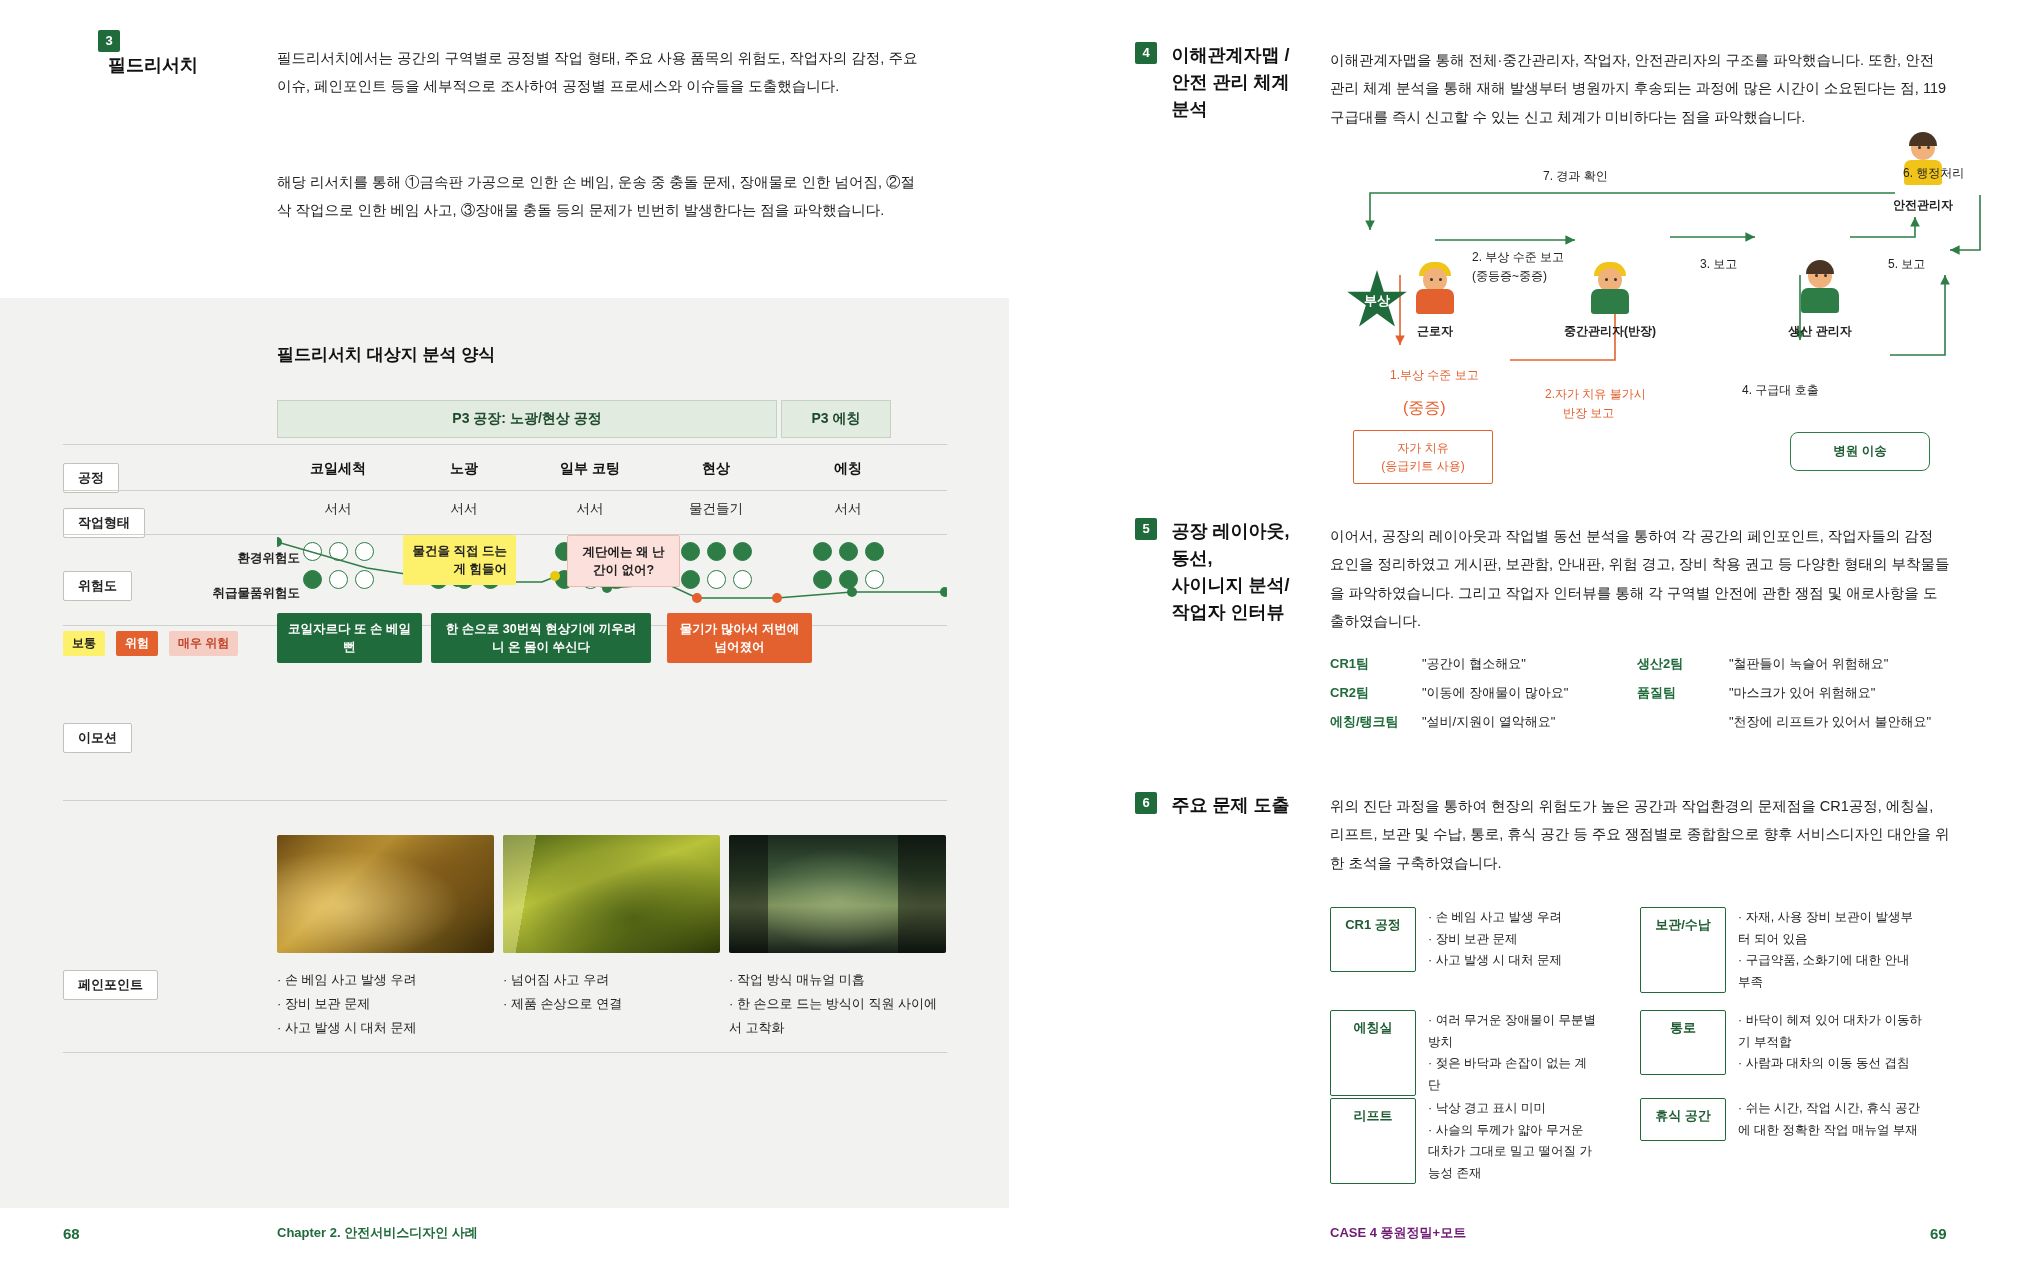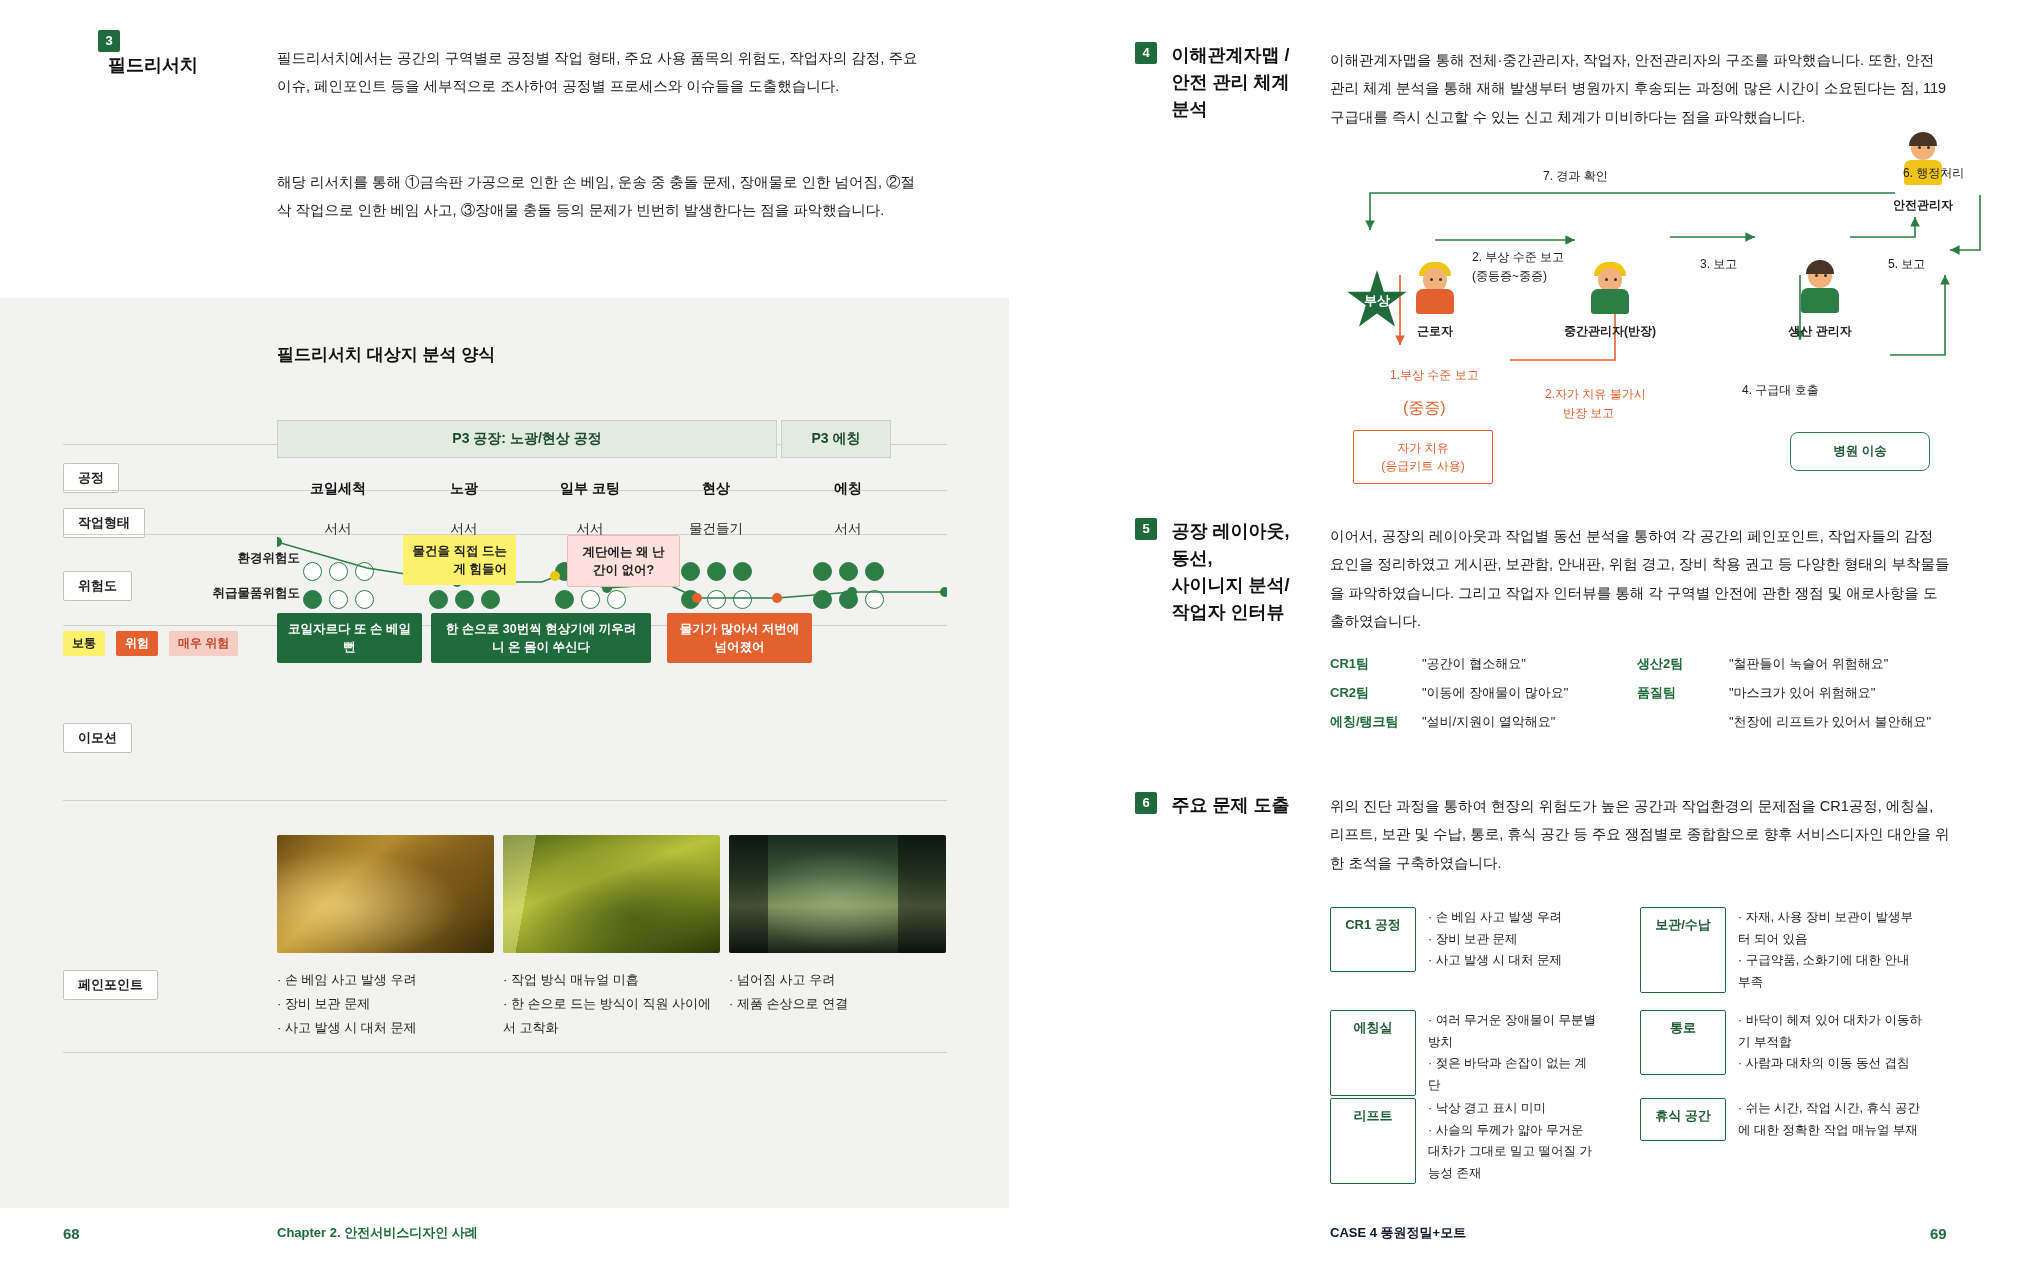--- a/index.html
+++ b/index.html
@@ -39,21 +39,21 @@
 
   
   .row-label {
     position:absolute; left:63px; font-size:13px; font-weight:bold; color:#222;
     border:1px solid #bfc3bd; background:#fff; padding:5px 14px; border-radius:2px;
   }
   .hline { position:absolute; left:63px; width:884px; height:1px; background:#cfd2cc; }
 
   .tbl { position:absolute; left:277px; top:400px; width:670px; }
   .grp-head {
-    display:flex; gap:4px;margin-top:20px;
+    display:flex; gap:4px;
   }
   .grp-cell {
     background:#e2ebe0; border:1px solid #c4d2c0; text-align:center; font-size:14px; font-weight:bold;
     color:#1d4a2c; padding:9px 0;
   }
   .col-head { display:flex; gap:4px; margin-top:13px; }
   .col-cell { text-align:center; font-size:14px; font-weight:bold; color:#111; padding:9px 0; }
   .row-vals { display:flex; gap:4px; margin-top:6px; }
   .val-cell { text-align:center; font-size:13.5px; color:#222; padding:7px 0; }
 
@@ -275,26 +275,26 @@
     <div class="photo ph3"></div>
   </div>
 
   <div class="pp-texts">
     <div class="pp-col">
       <div>· 손 베임 사고 발생 우려</div>
       <div>· 장비 보관 문제</div>
       <div>· 사고 발생 시 대처 문제</div>
     </div>
     <div class="pp-col">
+      <div>· 넘어짐 사고 우려</div>
+      <div>· 제품 손상으로 연결</div>
+    </div>
+    <div class="pp-col">
       <div>· 작업 방식 매뉴얼 미흡</div>
       <div>· 한 손으로 드는 방식이 직원 사이에서 고착화</div>
-    </div>
-    <div class="pp-col">
-      <div>· 넘어짐 사고 우려</div>
-      <div>· 제품 손상으로 연결</div>
     </div>
   </div>
 
   <div class="foot pgnum" style="left:63px;">68</div>
   <div class="foot" style="left:277px;color:#1f6b3b;font-weight:bold;">Chapter 2. 안전서비스디자인 사례</div>
 </div>
 
 <div class="divider"></div>
 
 <div class="page page-right">
@@ -471,14 +471,14 @@
     </div>
   </div>
   <div style="position:absolute;left:1640px;top:1098px;display:flex;gap:12px;">
     <div class="pbox-label">휴식 공간</div>
     <div class="pbox-text" style="width:185px;">
       <div>· 쉬는 시간, 작업 시간, 휴식 공간에 대한 정확한 작업 매뉴얼 부재</div>
     </div>
   </div>
 </div>
 
-<div class="foot" style="left:1330px;color:#0f172a;font-weight:bold;">CASE 4  풍원정밀+모트</div>
+<div class="foot" style="left:1330px;color:#701a75;font-weight:bold;">CASE 4  풍원정밀+모트</div>
 <div class="foot pgnum" style="left:1930px;">69</div>
 
 </body></html>

